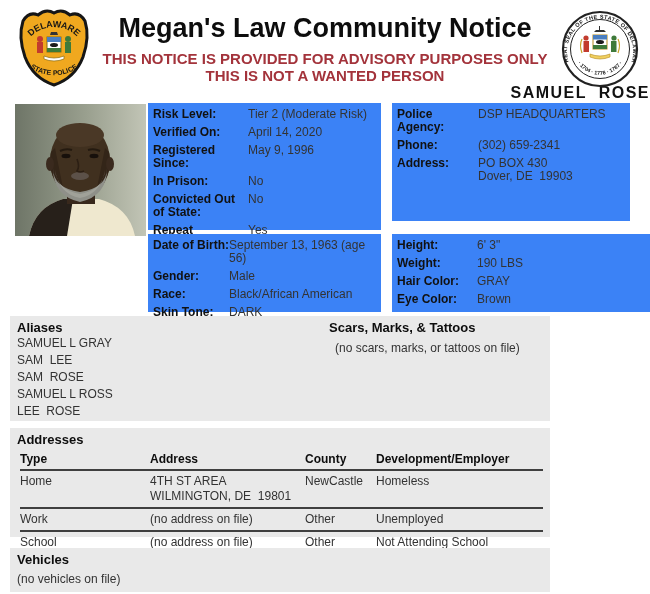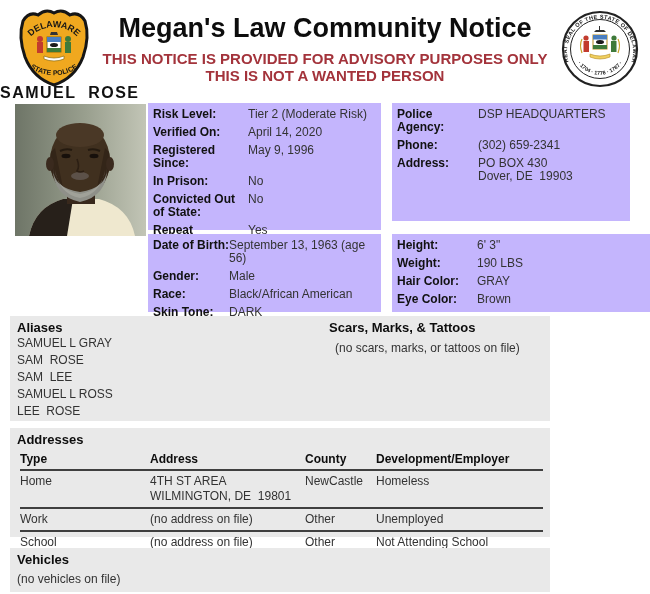--- a/index.html
+++ b/index.html
@@ -6,23 +6,23 @@
   body{
     width:650px;height:594px;background:#ffffff;position:relative;
     font-family:"Liberation Sans",sans-serif;color:#2e2e2e;overflow:hidden;
   }
   .abs{position:absolute;}
   
   .hdr-title{left:0;right:0;top:13px;text-align:center;font-size:27px;font-weight:bold;color:#0d0d0d;letter-spacing:0px;}
   .hdr-red{left:0;right:0;text-align:center;font-size:15px;font-weight:bold;color:#A3333B;}
   .hdr-red.l1{top:50px;}
   .hdr-red.l2{top:67px;}
-  .hdr-name{left:0;right:0;top:84px;text-align:left;font-size:16px;font-weight:bold;color:#111;letter-spacing:1.5px;white-space:pre-wrap;}
-  
-  .panel{position:absolute;background:#c4b5fd;box-sizing:border-box;font-size:12px;padding:5px 4px 0 5px;}
+  .hdr-name{left:0;right:0;top:84px;text-align:right;font-size:16px;font-weight:bold;color:#111;letter-spacing:1.5px;white-space:pre-wrap;}
+  
+  .panel{position:absolute;background:#3b82f6;box-sizing:border-box;font-size:12px;padding:5px 4px 0 5px;}
   .prow{display:flex;margin-bottom:5px;line-height:13px;}
   .prow .lbl{font-weight:bold;color:#111;flex:0 0 auto;}
   .prow .val{color:#333;white-space:pre-wrap;}
   #panel-registration{left:148px;top:103px;width:233px;height:127px;}
   #panel-registration .lbl{width:95px;}
   #panel-agency{left:392px;top:103px;width:238px;height:118px;}
   #panel-agency .lbl{width:81px;}
   #panel-demographics{left:148px;top:234px;width:233px;height:78px;}
   #panel-demographics .lbl{width:76px;}
   #panel-physical{left:392px;top:234px;width:262px;height:78px;}
@@ -217,22 +217,22 @@
       <span class="lbl">Eye Color:</span>
       <span class="val">Brown</span>
     </div>
 </div>
 
 <div class="section" id="section-aliases">
   <div class="alias-cols">
     <div class="alias-left">
       <div class="sec-title">Aliases</div>
       <div class="alias-item">SAMUEL L GRAY</div>
+      <div class="alias-item">SAM  LEE</div>
       <div class="alias-item">SAM  ROSE</div>
-      <div class="alias-item">SAM  LEE</div>
       <div class="alias-item">SAMUEL L ROSS</div>
       <div class="alias-item">LEE  ROSE</div>
     </div>
     <div class="alias-right">
       <div class="sec-title">Scars, Marks, &amp; Tattoos</div>
       <div class="scars-empty">(no scars, marks, or tattoos on file)</div>
     </div>
   </div>
 </div>
 

